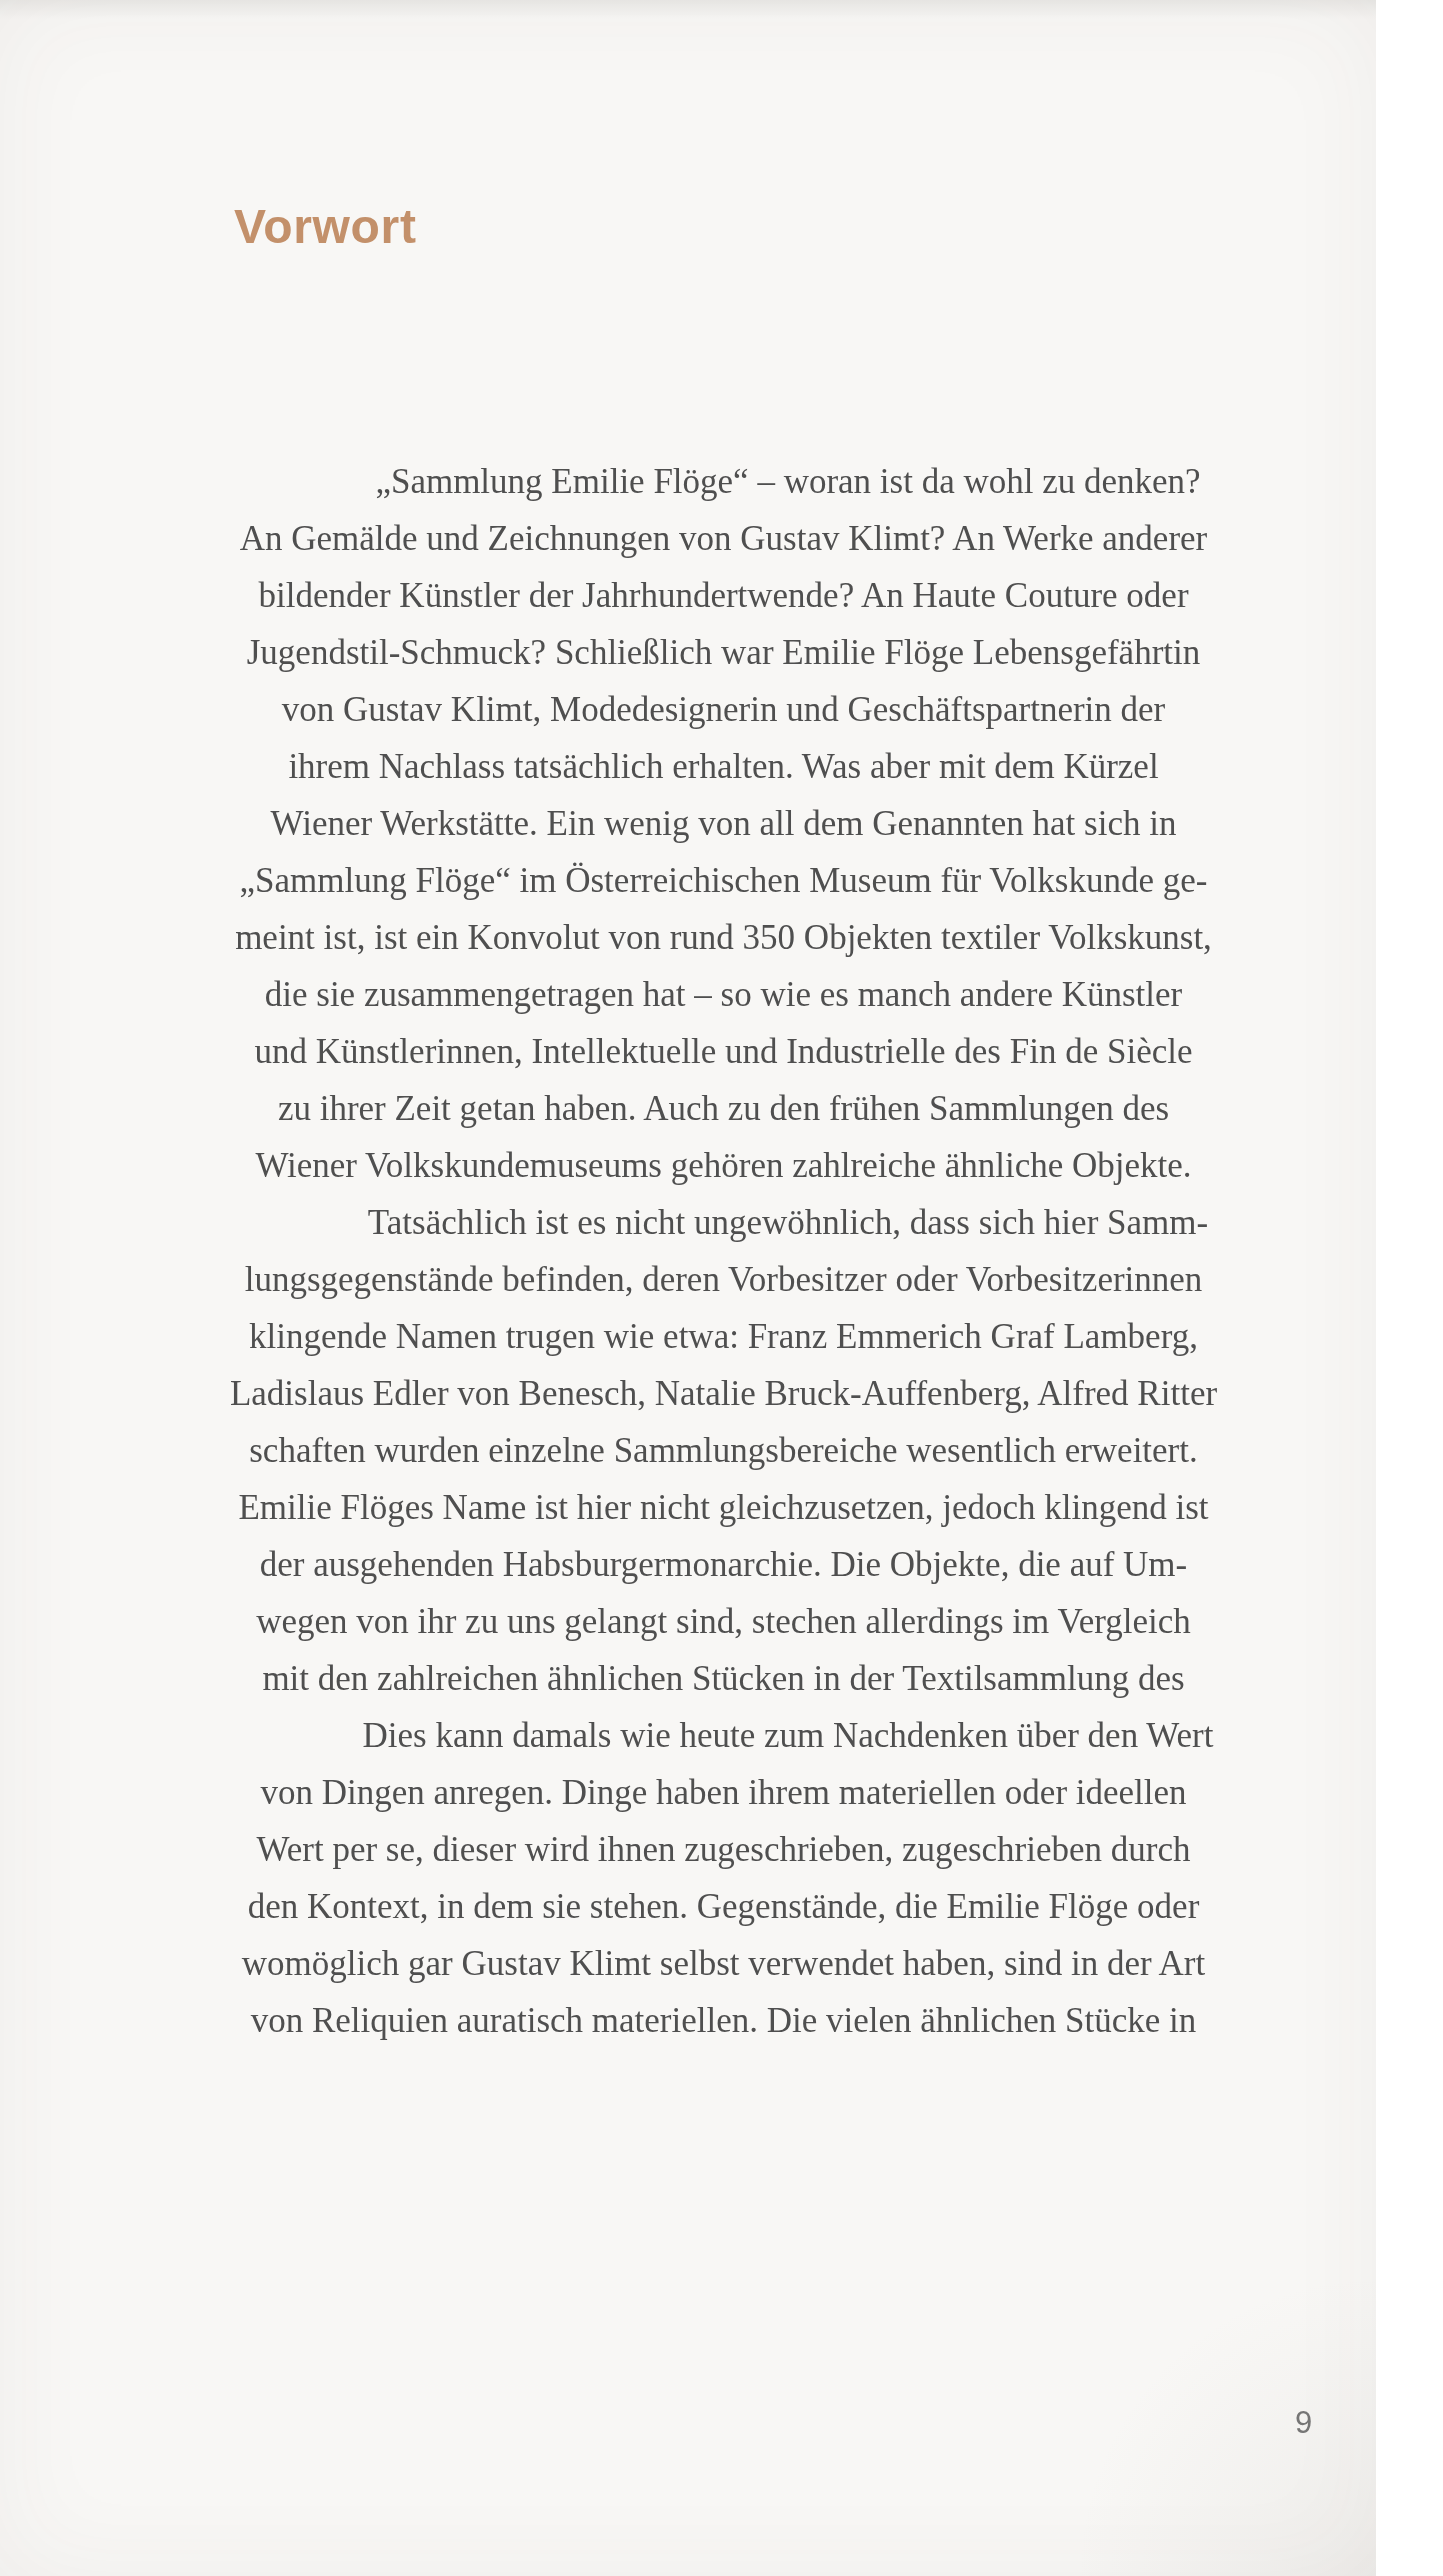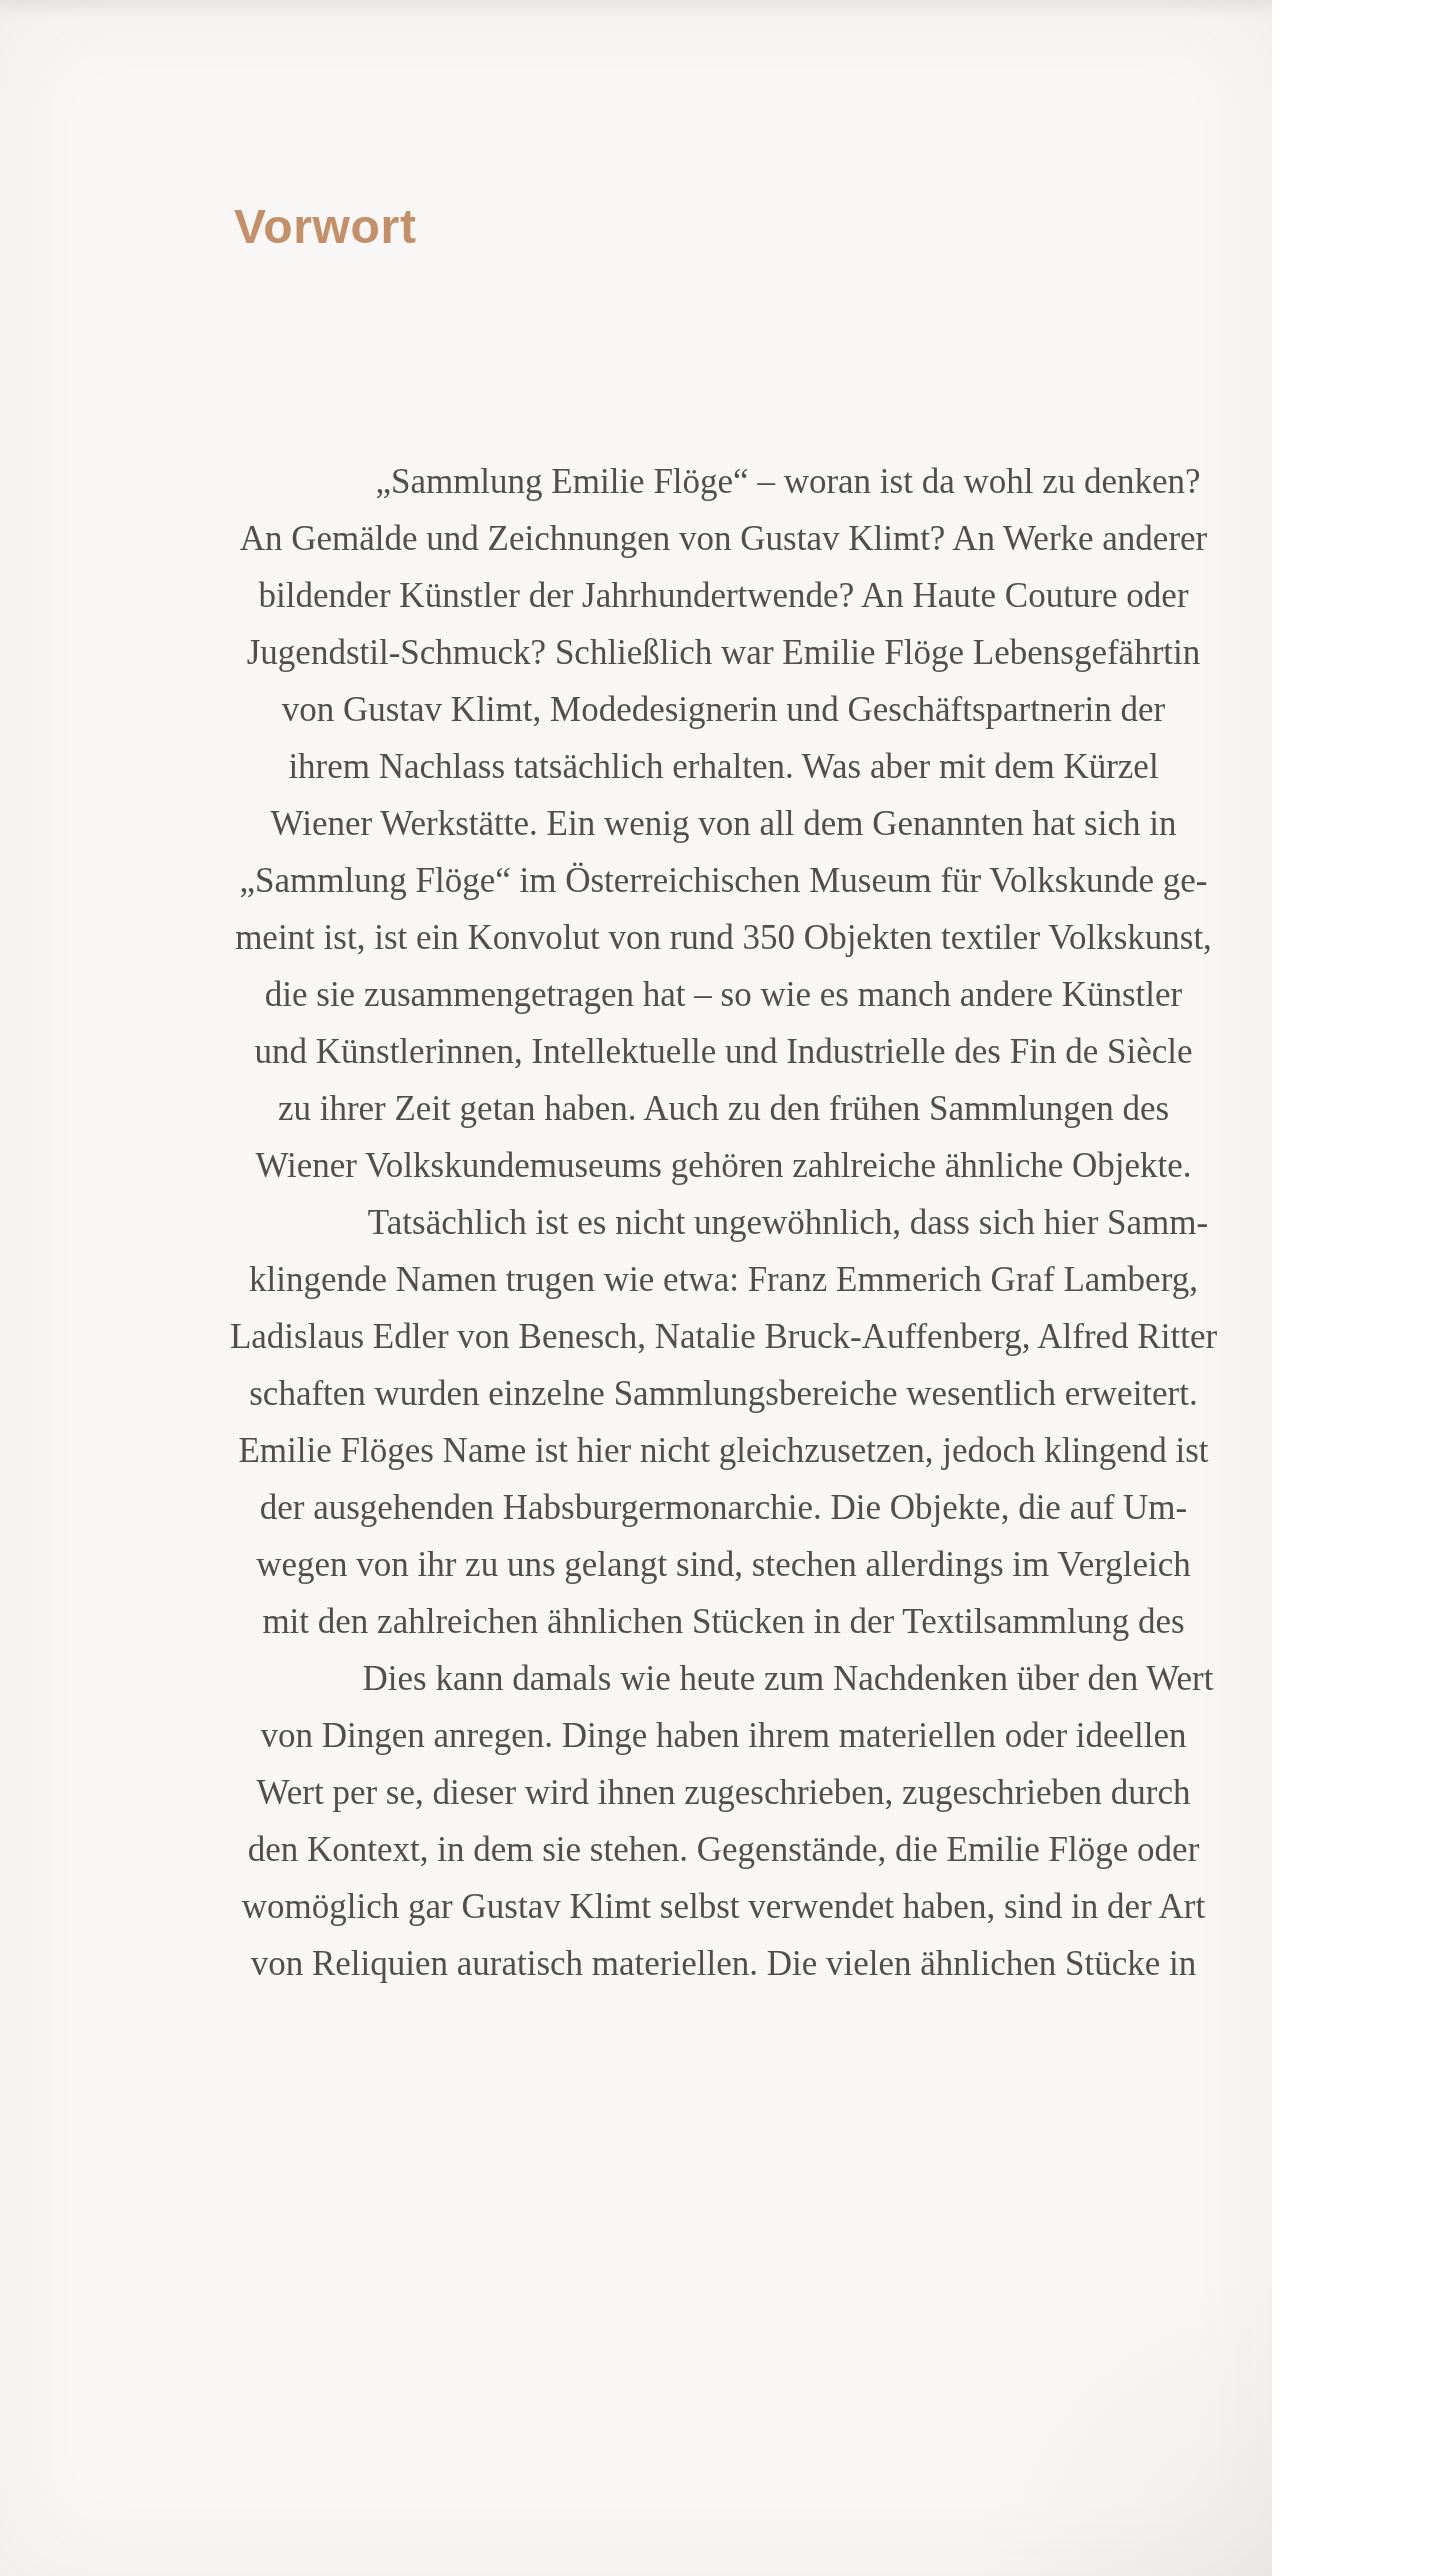--- a/index.html
+++ b/index.html
@@ -1,21 +1,21 @@
 <!DOCTYPE html>
 <html style="--c-background: #f8f7f5; --c-heading: #c3906a; --c-body_text: #4f4f4f; --c-page_number: #737373;font-size:11.6px"><head>
 <meta charset="utf-8">
 <style>
   html, body {
     margin: 0;
     padding: 0;
   }
   .page {
     position: relative;
-    width: 1272px;
+    width: 1376px;
     height: 2576px;
     background: var(--c-background, #f8f7f5);
     overflow: hidden;
     box-shadow: inset 0 0 101px rgba(70, 62, 52, 0.05);
   }
   
   .page::before {
     content: "";
     position: absolute;
     left: 0; top: 0; right: 0;
@@ -86,20 +86,21 @@
       <div class="line">von Gustav Klimt, Modedesignerin und Geschäftspartnerin der</div>
       <div class="line">ihrem Nachlass tatsächlich erhalten. Was aber mit dem Kürzel</div>
       <div class="line">Wiener Werkstätte. Ein wenig von all dem Genannten hat sich in</div>
       <div class="line">„Sammlung Flöge“ im Österreichischen Museum für Volkskunde ge-</div>
       <div class="line">meint ist, ist ein Konvolut von rund 350 Objekten textiler Volkskunst,</div>
       <div class="line">die sie zusammengetragen hat – so wie es manch andere Künstler</div>
       <div class="line">und Künstlerinnen, Intellektuelle und Industrielle des Fin de Siècle</div>
       <div class="line">zu ihrer Zeit getan haben. Auch zu den frühen Sammlungen des</div>
       <div class="line">Wiener Volkskundemuseums gehören zahlreiche ähnliche Objekte.</div>
       <div class="line indent">Tatsächlich ist es nicht ungewöhnlich, dass sich hier Samm-</div>
+      <div class="line">lungsgegenstände befinden, deren Vorbesitzer oder Vorbesitzerinnen</div>
       <div class="line">klingende Namen trugen wie etwa: Franz Emmerich Graf Lamberg,</div>
       <div class="line">Ladislaus Edler von Benesch, Natalie Bruck-Auffenberg, Alfred Ritter</div>
       <div class="line">schaften wurden einzelne Sammlungsbereiche wesentlich erweitert.</div>
       <div class="line">Emilie Flöges Name ist hier nicht gleichzusetzen, jedoch klingend ist</div>
       <div class="line">der ausgehenden Habsburgermonarchie. Die Objekte, die auf Um-</div>
       <div class="line">wegen von ihr zu uns gelangt sind, stechen allerdings im Vergleich</div>
       <div class="line">mit den zahlreichen ähnlichen Stücken in der Textilsammlung des</div>
       <div class="line indent">Dies kann damals wie heute zum Nachdenken über den Wert</div>
       <div class="line">von Dingen anregen. Dinge haben ihrem materiellen oder ideellen</div>
       <div class="line">Wert per se, dieser wird ihnen zugeschrieben, zugeschrieben durch</div>

